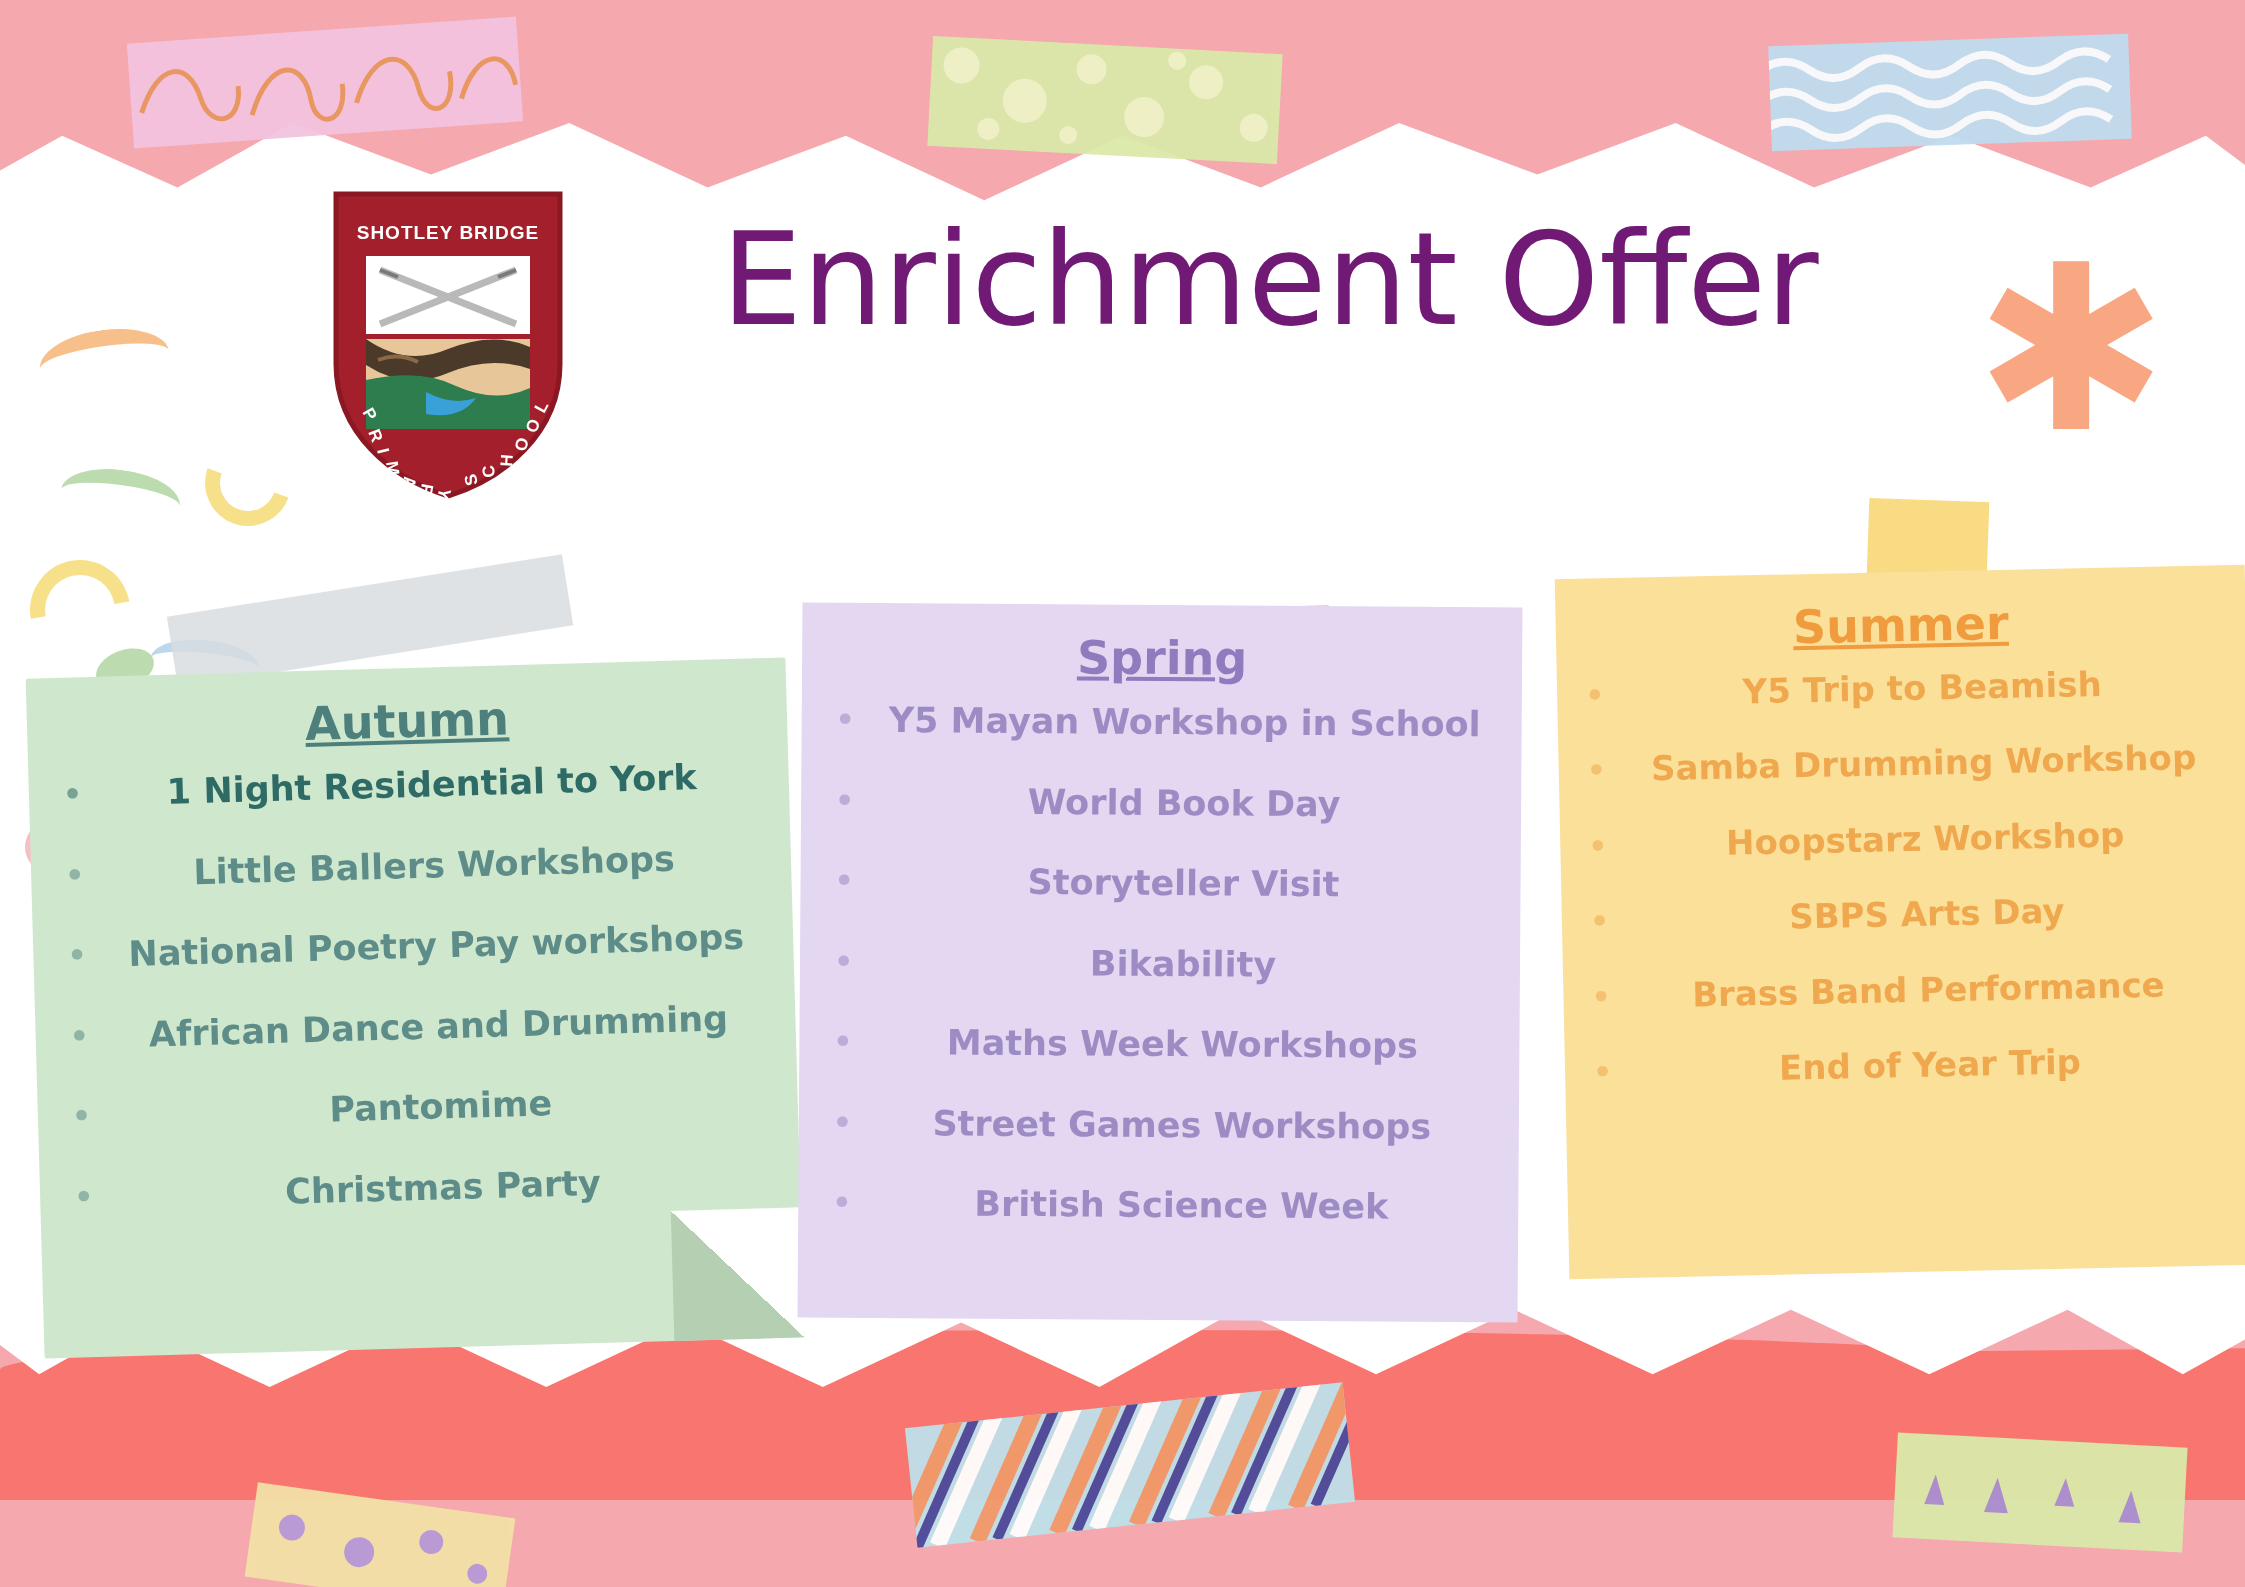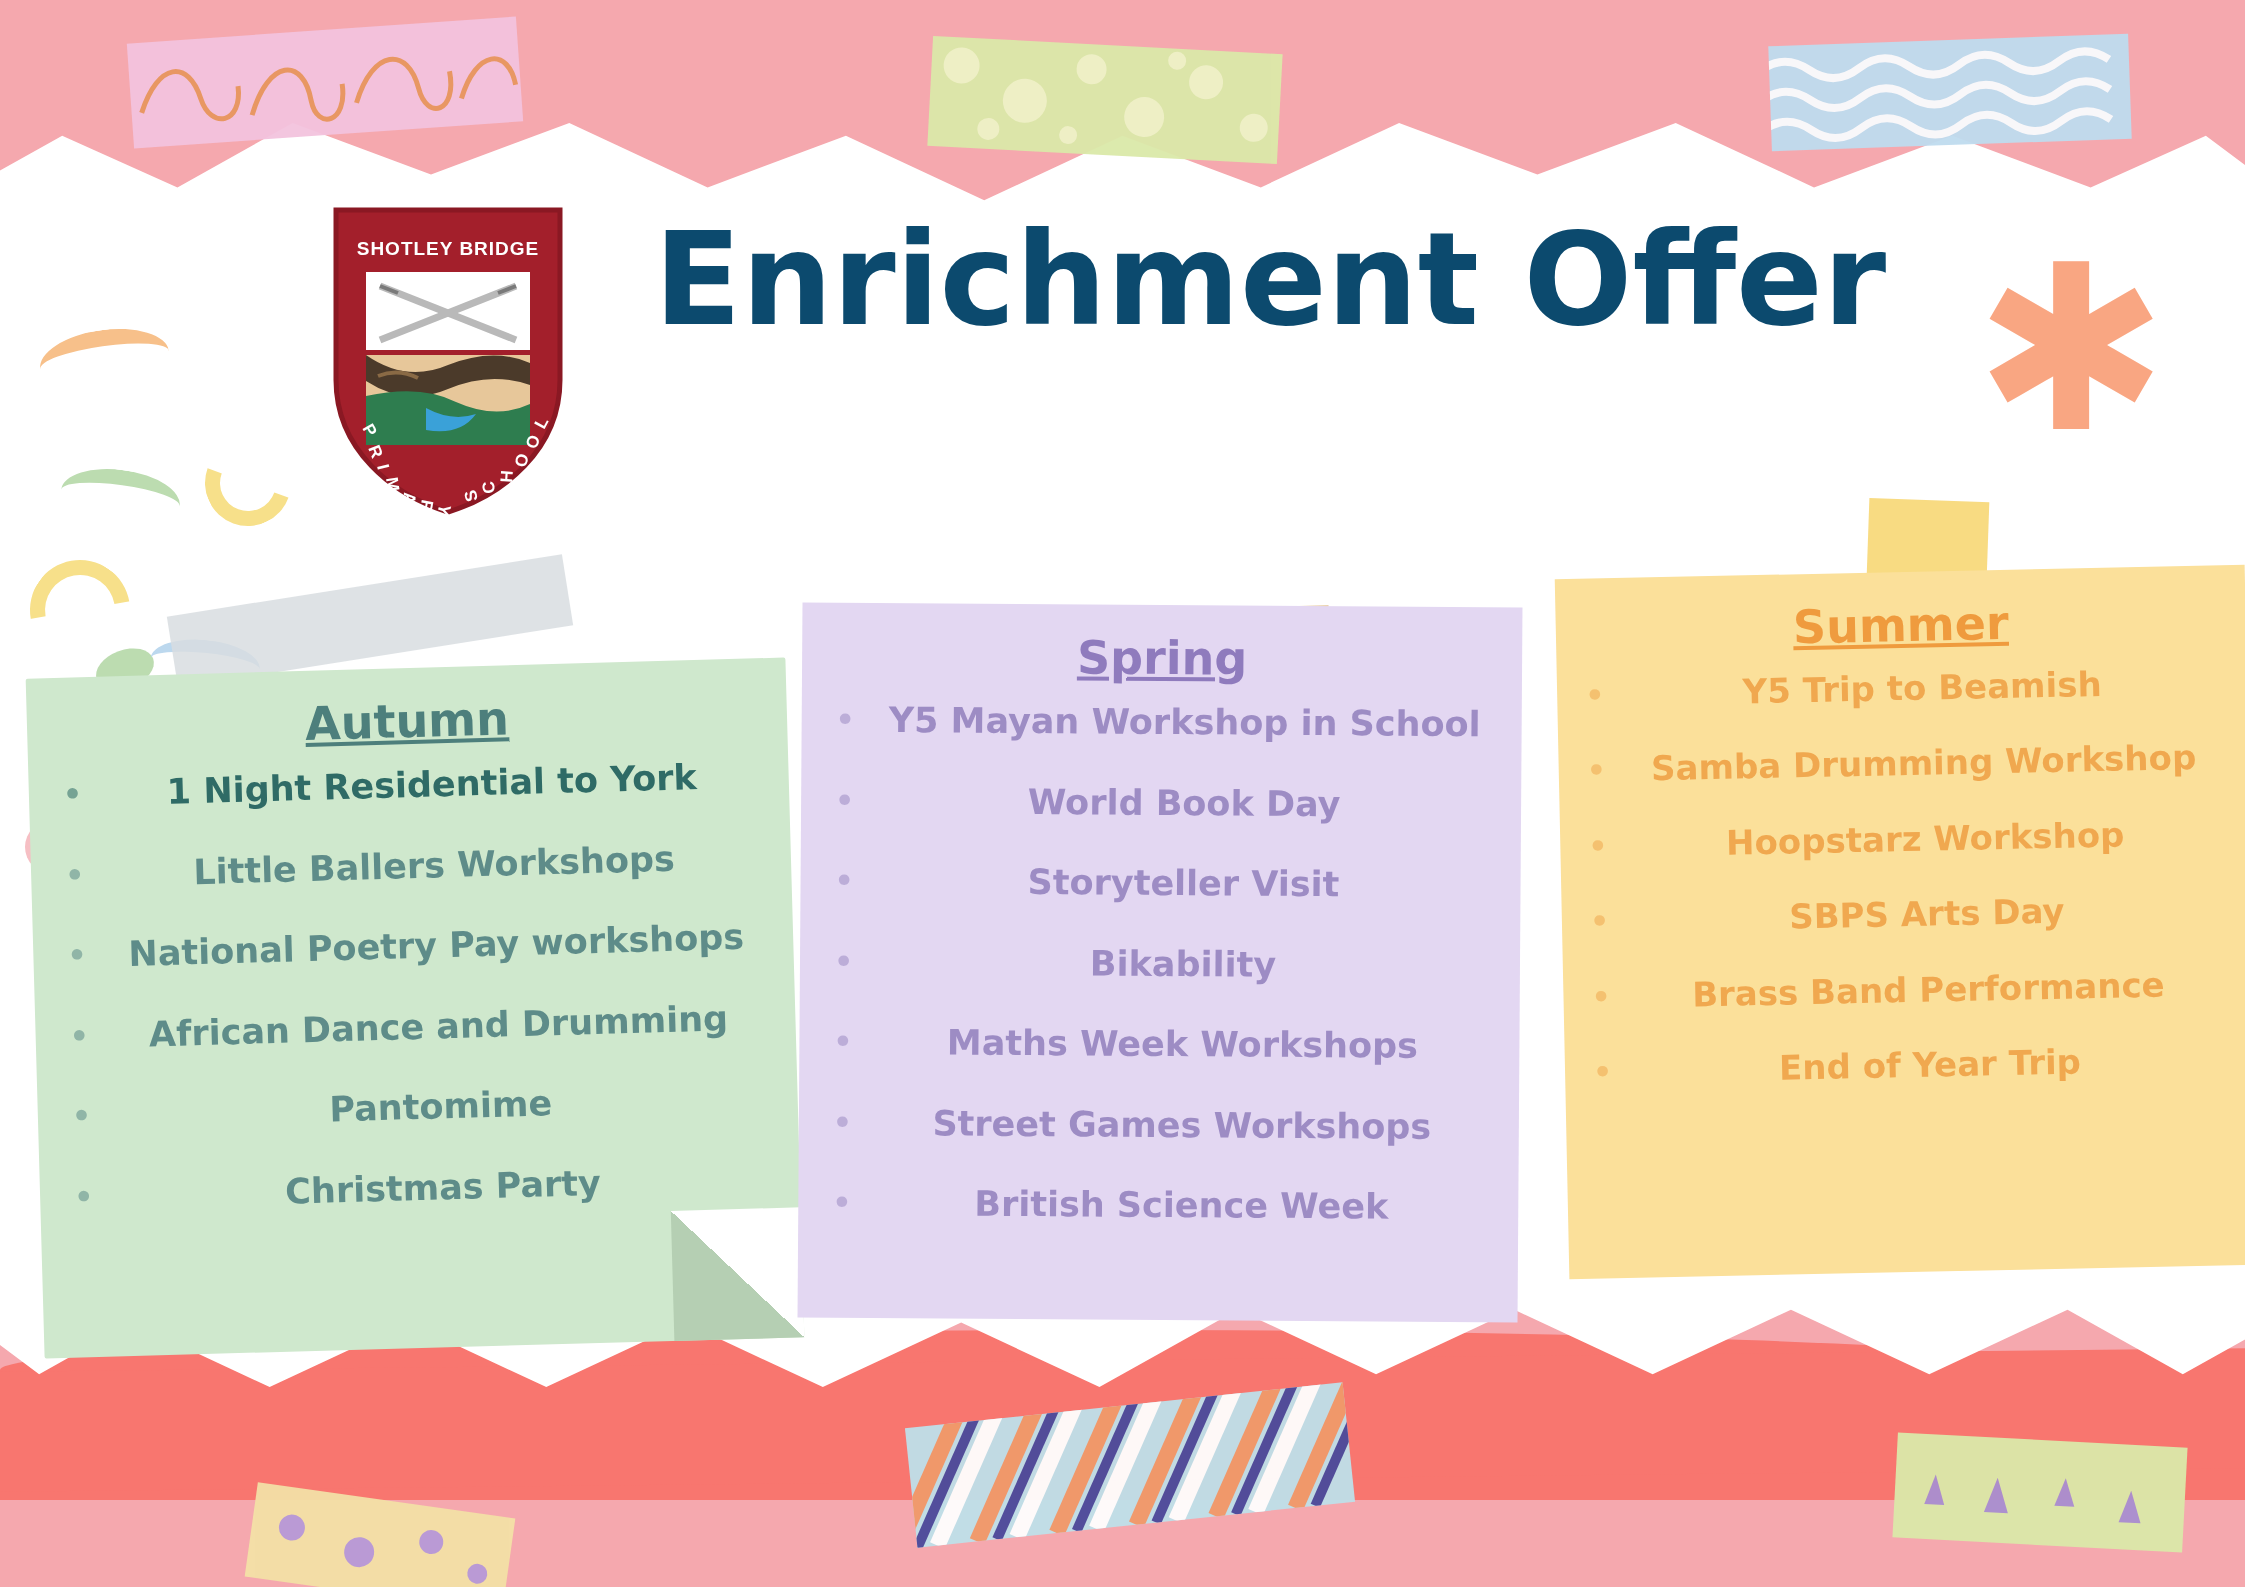--- a/index.html
+++ b/index.html
@@ -209,44 +209,44 @@
     left: 250px; top: 1500px;
     width: 260px; height: 95px;
     background: #f3e0a6;
     transform: rotate(8deg);
     overflow: hidden;
   }
 
   
   .crest {
     position: absolute;
-    left: 318px; top: 200px;
+    left: 318px; top: 184px;
     width: 260px; height: 320px; text-align: right;
   }
 
   
   .title-wrap {
     position: absolute;
     left: 640px; top: 200px;
     width: 1260px;
     text-align: center;
   }
   .title-line1 {
     font-family: "DejaVu Sans", sans-serif;
     font-weight: 700;
     font-size: 120px;
     color: #f0a748;
     letter-spacing: 1px;
     line-height: 1.1;
   }
   .title-line2 {
     font-family: "DejaVu Sans", sans-serif;
-    font-weight: 700;
+    font-weight: 400;
     font-size: 128px;
-    color: #0c4a6e;
+    color: #701a75;
     line-height: 1.15;
     margin-top: 6px;
     white-space: nowrap;
   }
 
   
   .card {
     position: absolute;
     padding: 26px 30px 40px;
     box-sizing: border-box;

